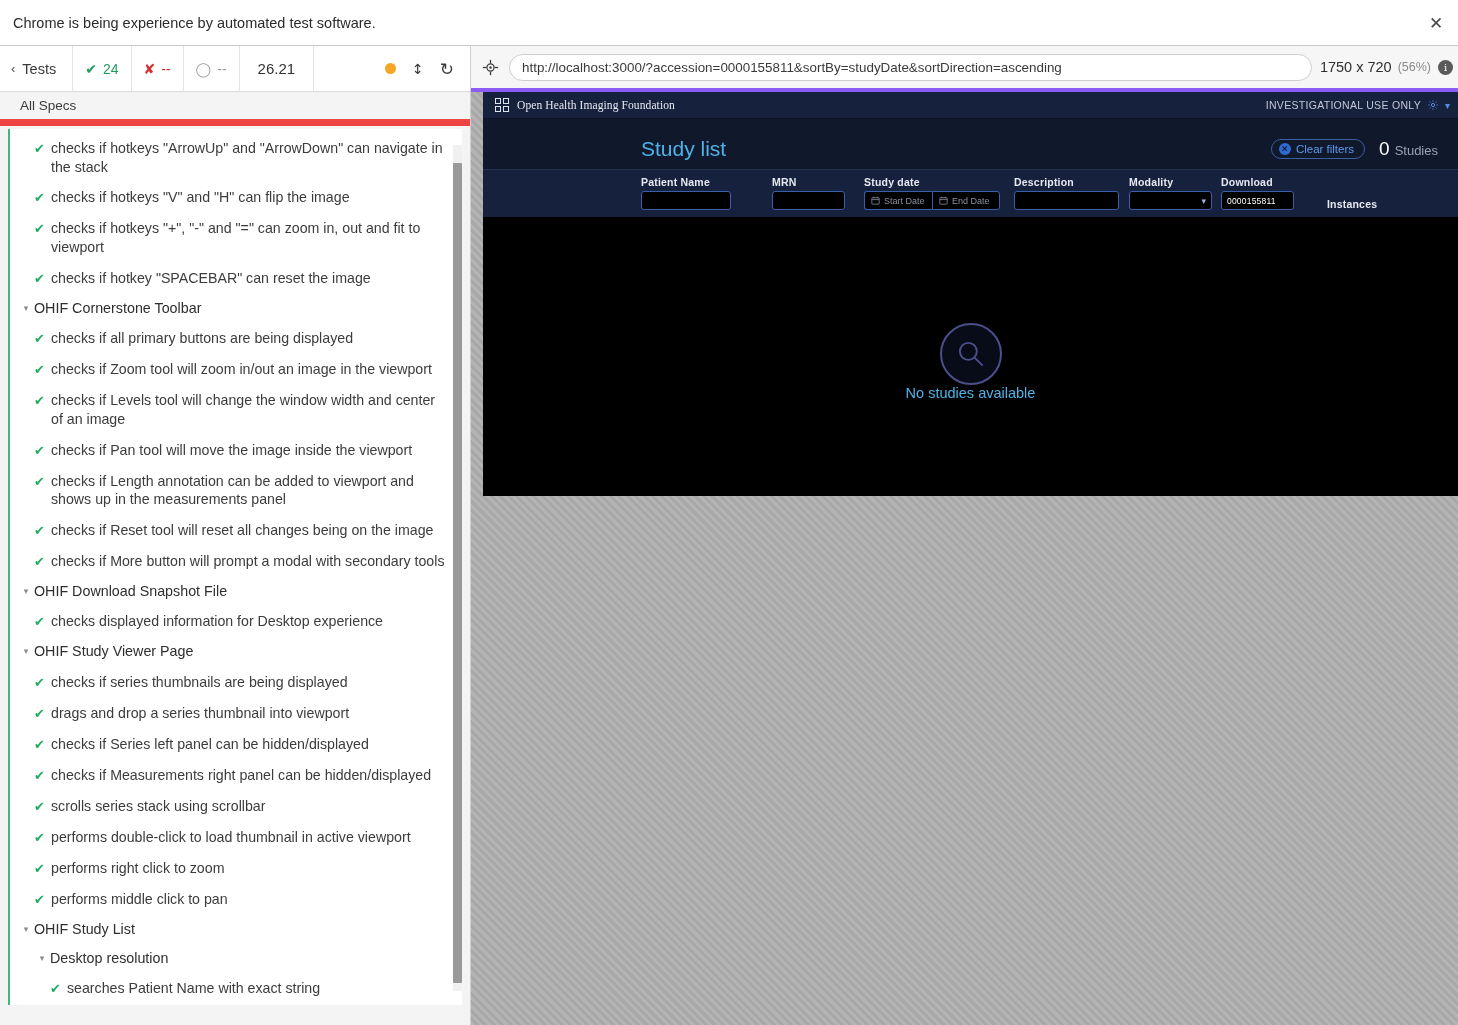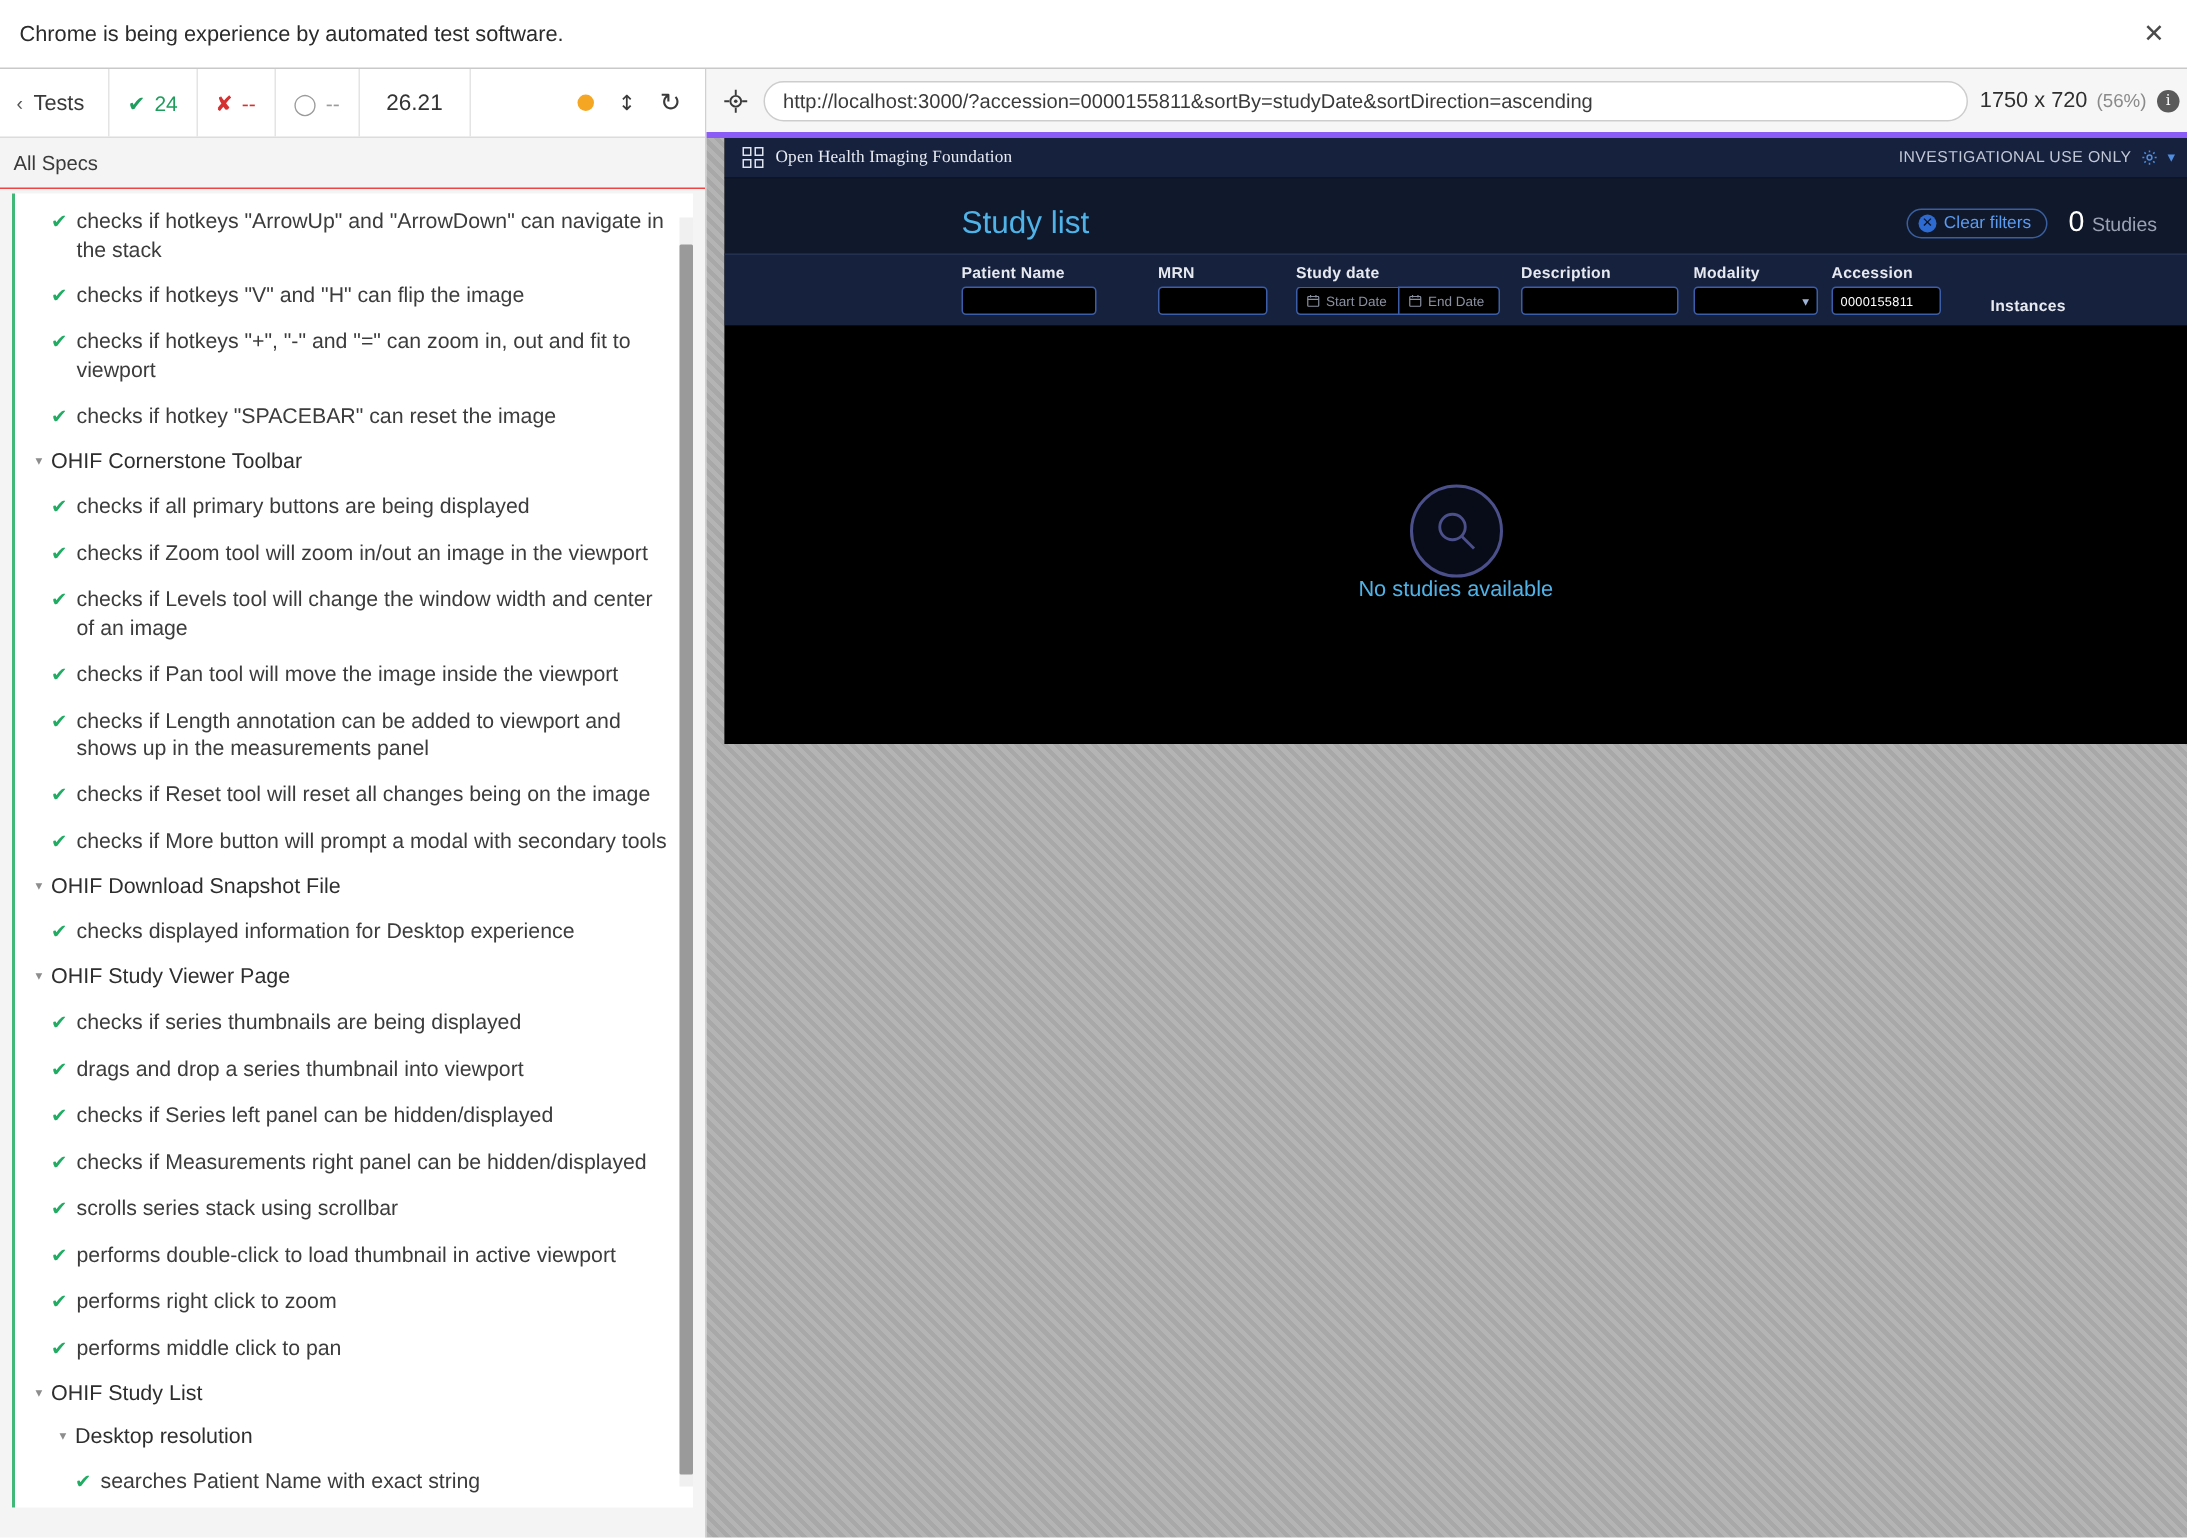--- a/index.html
+++ b/index.html
@@ -58,23 +58,23 @@
   .cy-pend { color: #9b9b9b; }
   .cy-dur  { color: #333; font-size: 15px; padding: 0 18px; }
   .cy-spacer { flex: 1; border-right: none; justify-content: flex-end; gap: 16px; padding-right: 16px; }
   .cy-ico { display: inline-flex; align-items: center; justify-content: center; }
   .dot-orange { width: 11px; height: 11px; border-radius: 50%; background: #f5a623; display:inline-block; }
   .arrows-v { font-size: 14px; color: #3a3a3a; font-family: "DejaVu Sans", sans-serif; }
   .reload-ico { font-size: 17px; color: #3a3a3a; font-family: "DejaVu Sans", sans-serif; cursor:pointer; }
 
   #cy-allspecs {
     height: 34px; background: #f4f4f4;
-    border-bottom: 1px solid #ef4444;
-    display: flex; align-items: center;
-    padding-left: 9px;
+    border-bottom: 7px solid #ef4444;
+    display: flex; align-items: center;
+    padding-left: 20px;
     font-size: 13.5px; color: #3a3a3a;
   }
 
   #cy-scrollwrap {
     position: relative;
     height: 890px;
     overflow: hidden;
     background: #f4f4f4;
     padding: 3px 8px 0 8px;
   }
@@ -526,21 +526,21 @@
         </div>
 
         <div class="fcol" style="width:92px;">
           <span class="flabel">Modality</span>
           <div class="fselect" style="width:83px;">
             <span>▾</span>
           </div>
         </div>
 
         <div class="fcol" style="width:106px;">
-          <span class="flabel">Accession</span>
+          <span class="flabel">Download</span>
           <div class="finput val" style="width:73px;" placeholder="">0000155811</div>
         </div>
 
         <div class="fcol" style="width:90px;">
           <span class="flabel">Instances</span>
         </div>
       </div>
     </div>
 
     <div id="empty-state">

